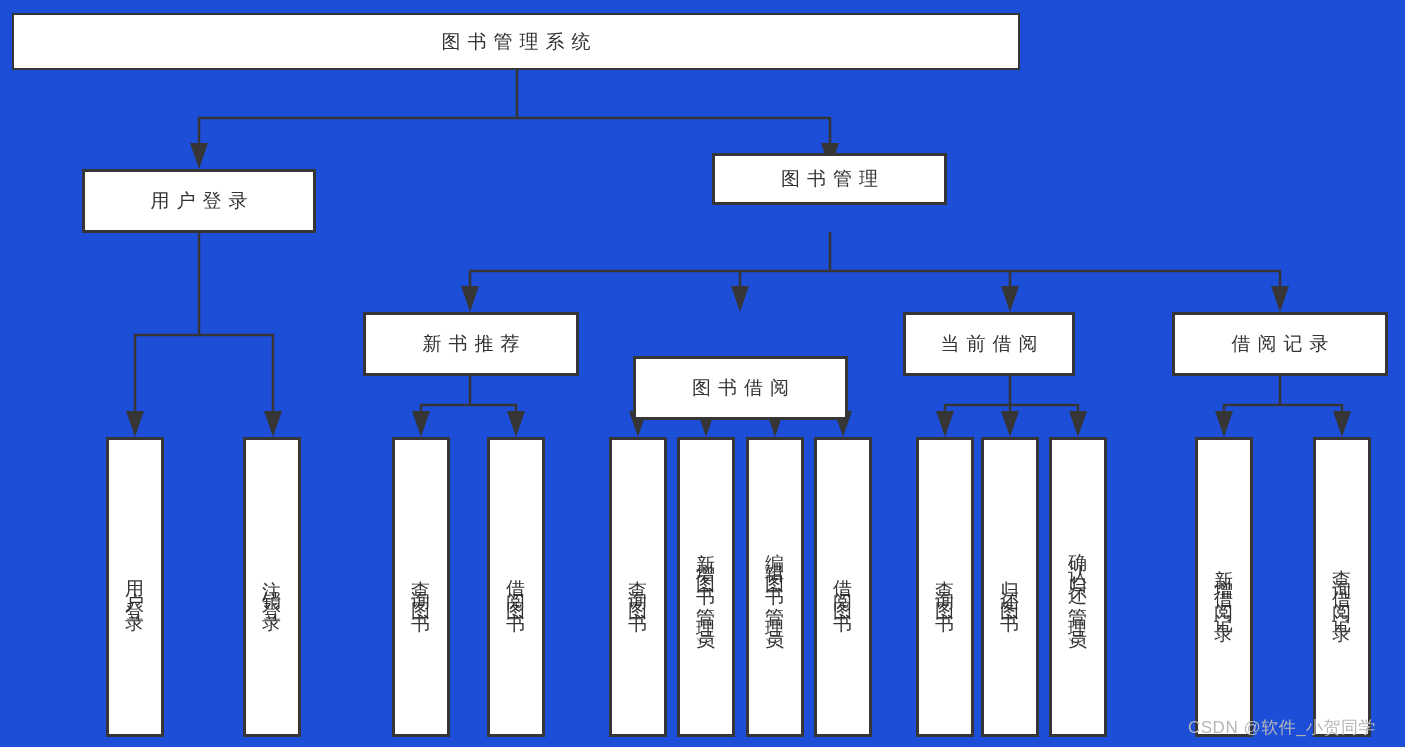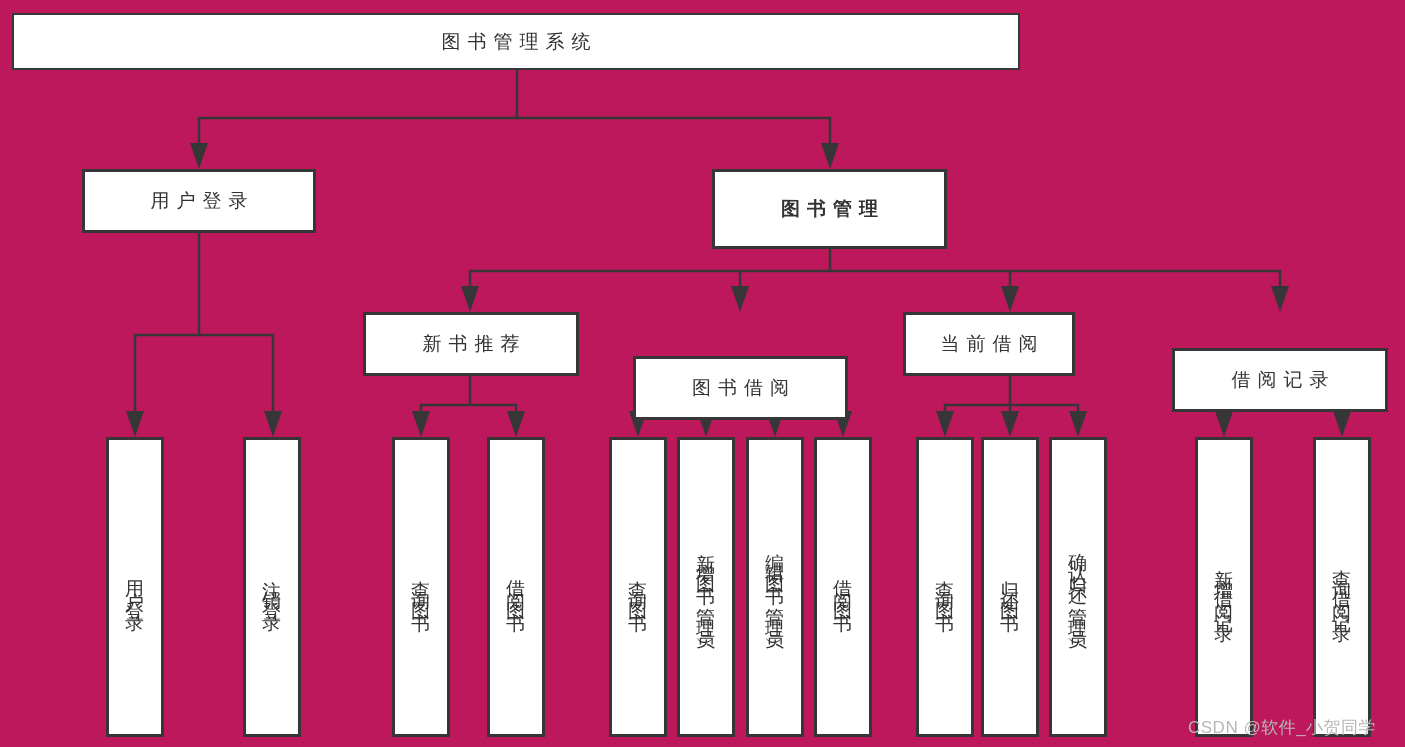--- a/index.html
+++ b/index.html
@@ -1,19 +1,19 @@
 <!DOCTYPE html>
 <html><head>
 <meta charset="utf-8">
 <style>
   html,body{margin:0;padding:0;background:#ffffff;}
   #canvas{
     position:relative;
     width:1405px;height:747px;
-    background:#be185d;
+    background:#1d4ed8;
     font-family:"Liberation Sans","DejaVu Sans",sans-serif;
     overflow:hidden;
   }
   #connectors{position:absolute;left:0;top:0;width:1405px;height:747px;}
   .node{
     position:absolute;
     background:#ffffff;
     border:3px solid #363636;
     box-sizing:border-box;
     display:flex;
@@ -31,25 +31,25 @@
   .node.leaf{
     font-size:19px;
     writing-mode:vertical-rl;
     text-orientation:mixed;
     letter-spacing:11px;
     line-height:1;
   }
   
   .root   {left:12px;  top:13px;  width:1008px;height:57px;}
   .b-login{left:82px;  top:169px; width:234px; height:64px;}
-  .b-book {left:712px; top:169px; width:235px; height:80px;font-weight:bold;}
+  .b-book {left:712px; top:153px; width:235px; height:52px;}
   .m0{left:363px; top:312px; width:216px; height:64px;}
   .m1{left:633px; top:312px; width:215px; height:64px;margin-top:44px;}
   .m2{left:903px; top:312px; width:172px; height:64px;}
-  .m3{left:1172px;top:312px; width:216px; height:64px;margin-top:36px;}
+  .m3{left:1172px;top:312px; width:216px; height:64px;}
   .leaf{top:437px;width:58px;height:300px;}
   .l0 {left:106px;}
   .l1 {left:243px;}
   .l2 {left:392px;}
   .l3 {left:487px;}
   .l4 {left:609px;}
   .l5 {left:677px;}
   .l6 {left:746px;}
   .l7 {left:814px;}
   .l8 {left:916px;}

